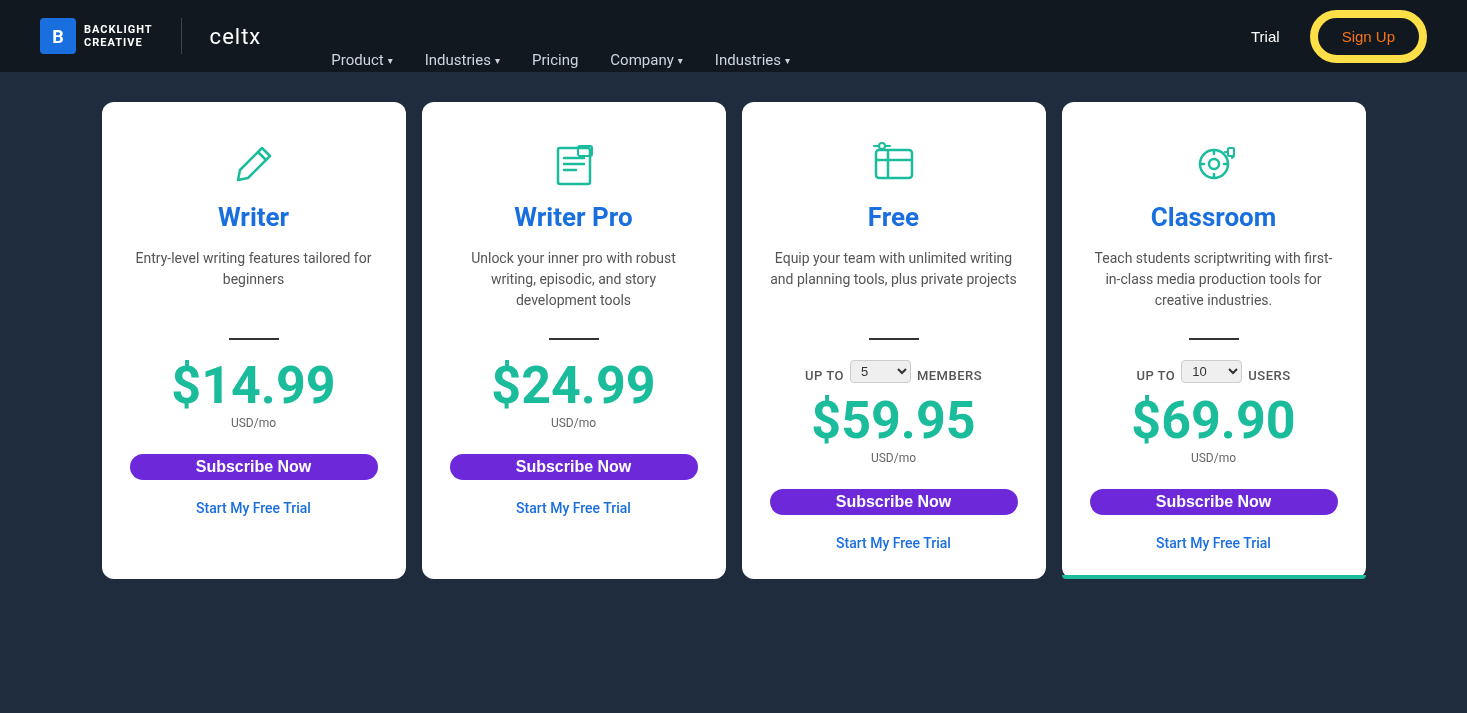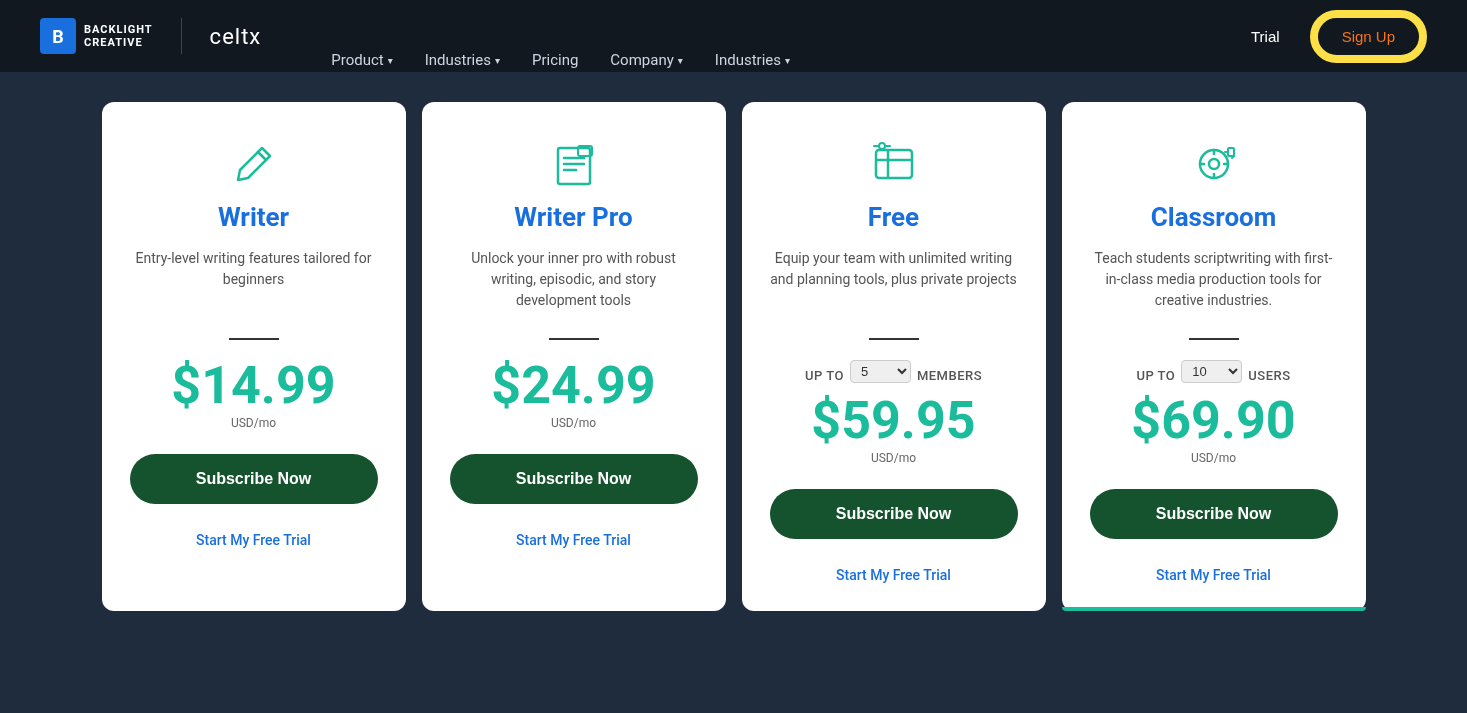--- a/index.html
+++ b/index.html
@@ -195,30 +195,30 @@
       font-weight: 700;
       line-height: 1;
       margin-bottom: 4px;
     }
     .card-period {
       color: #666;
       font-size: 12px;
       margin-bottom: 24px;
     }
     .btn-subscribe {
-      background: #14532d;
+      background: #6d28d9;
       color: white;
       border: none;
       border-radius: 30px;
-      padding: 16px 0;
+      padding: 4px 0;
       width: 100%;
       font-size: 16px;
       font-weight: 600;
       cursor: pointer;
-      margin-bottom: 28px;
+      margin-bottom: 20px;
       transition: background 0.2s;
     }
     .btn-free-trial {
       color: #1a6fde;
       font-size: 14px;
       font-weight: 500;
       cursor: pointer;
       background: none;
       border: none;
       text-decoration: none;

